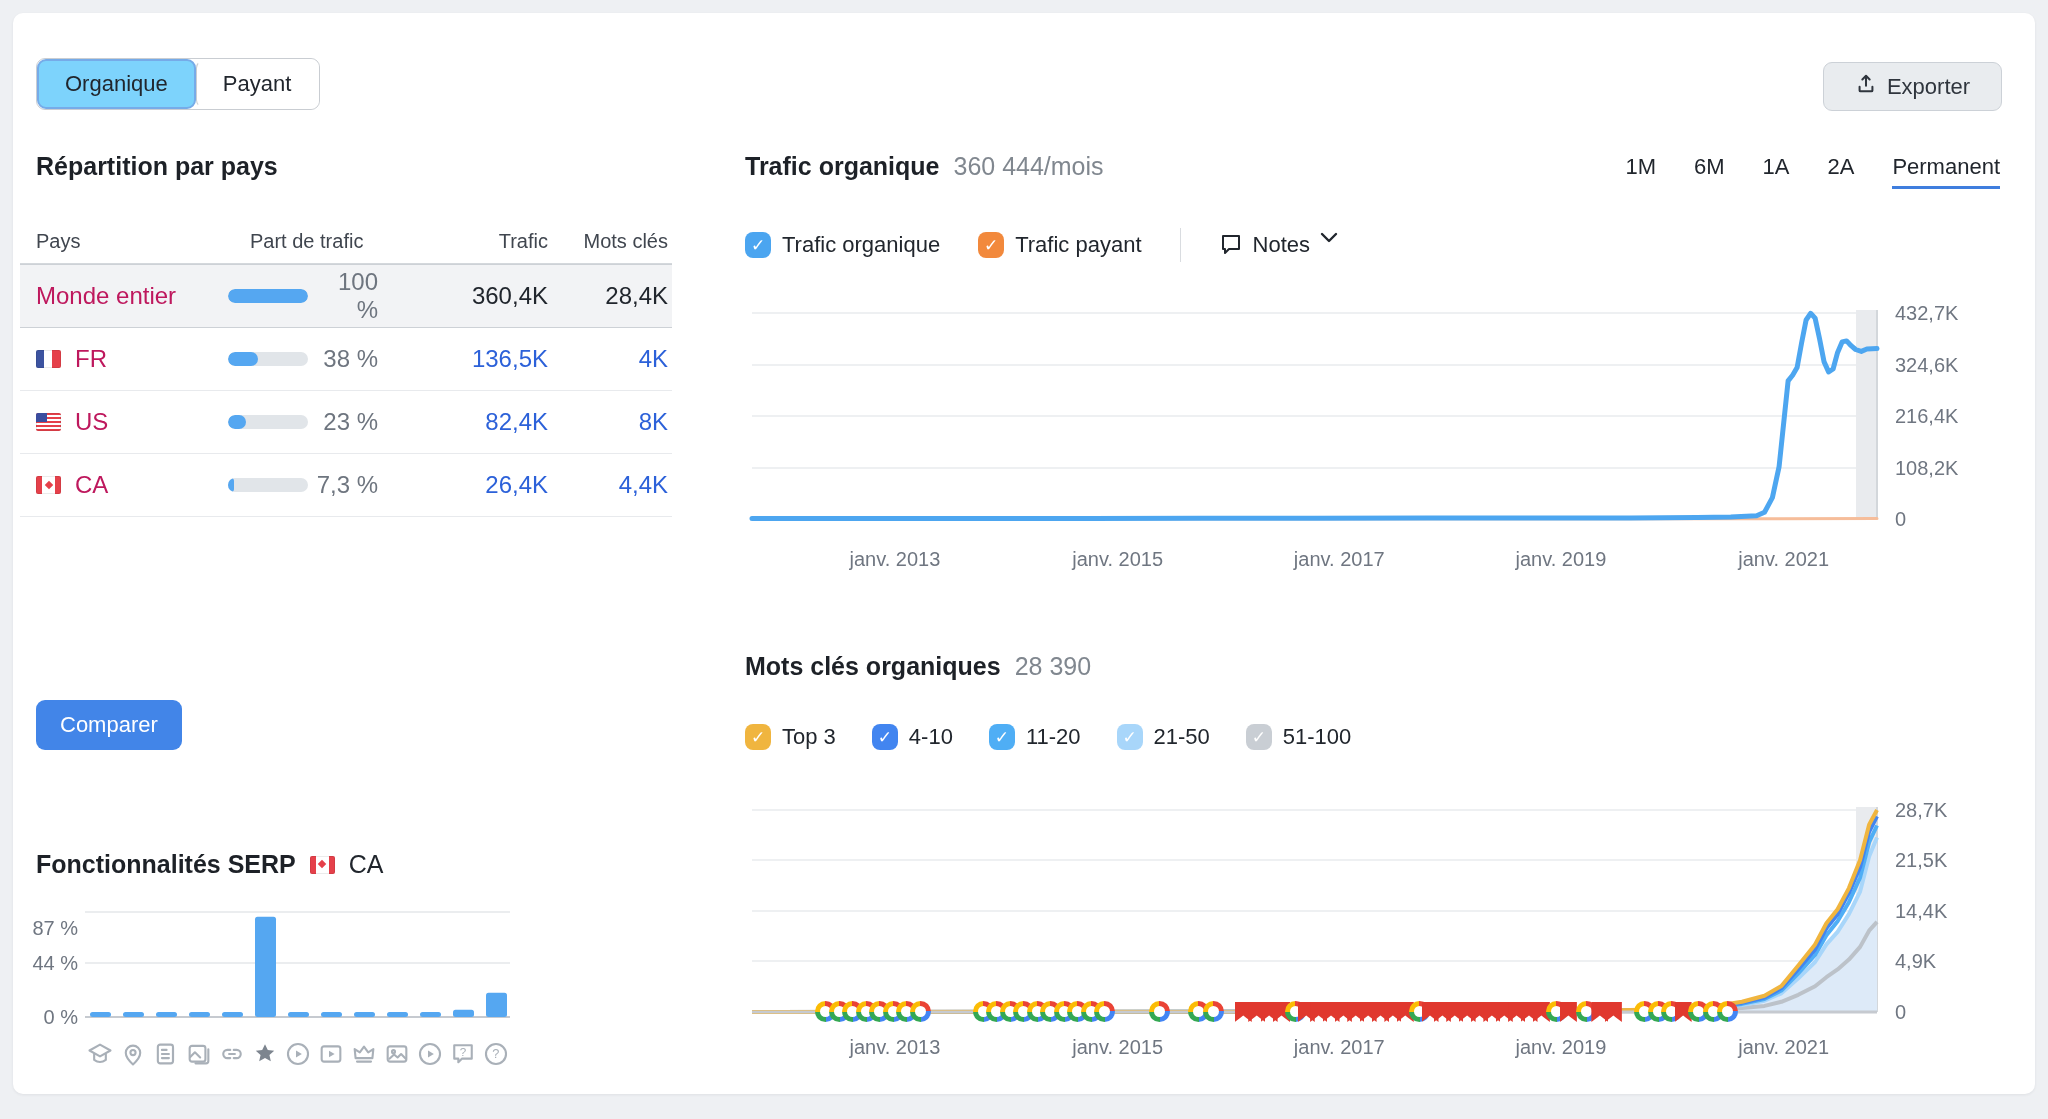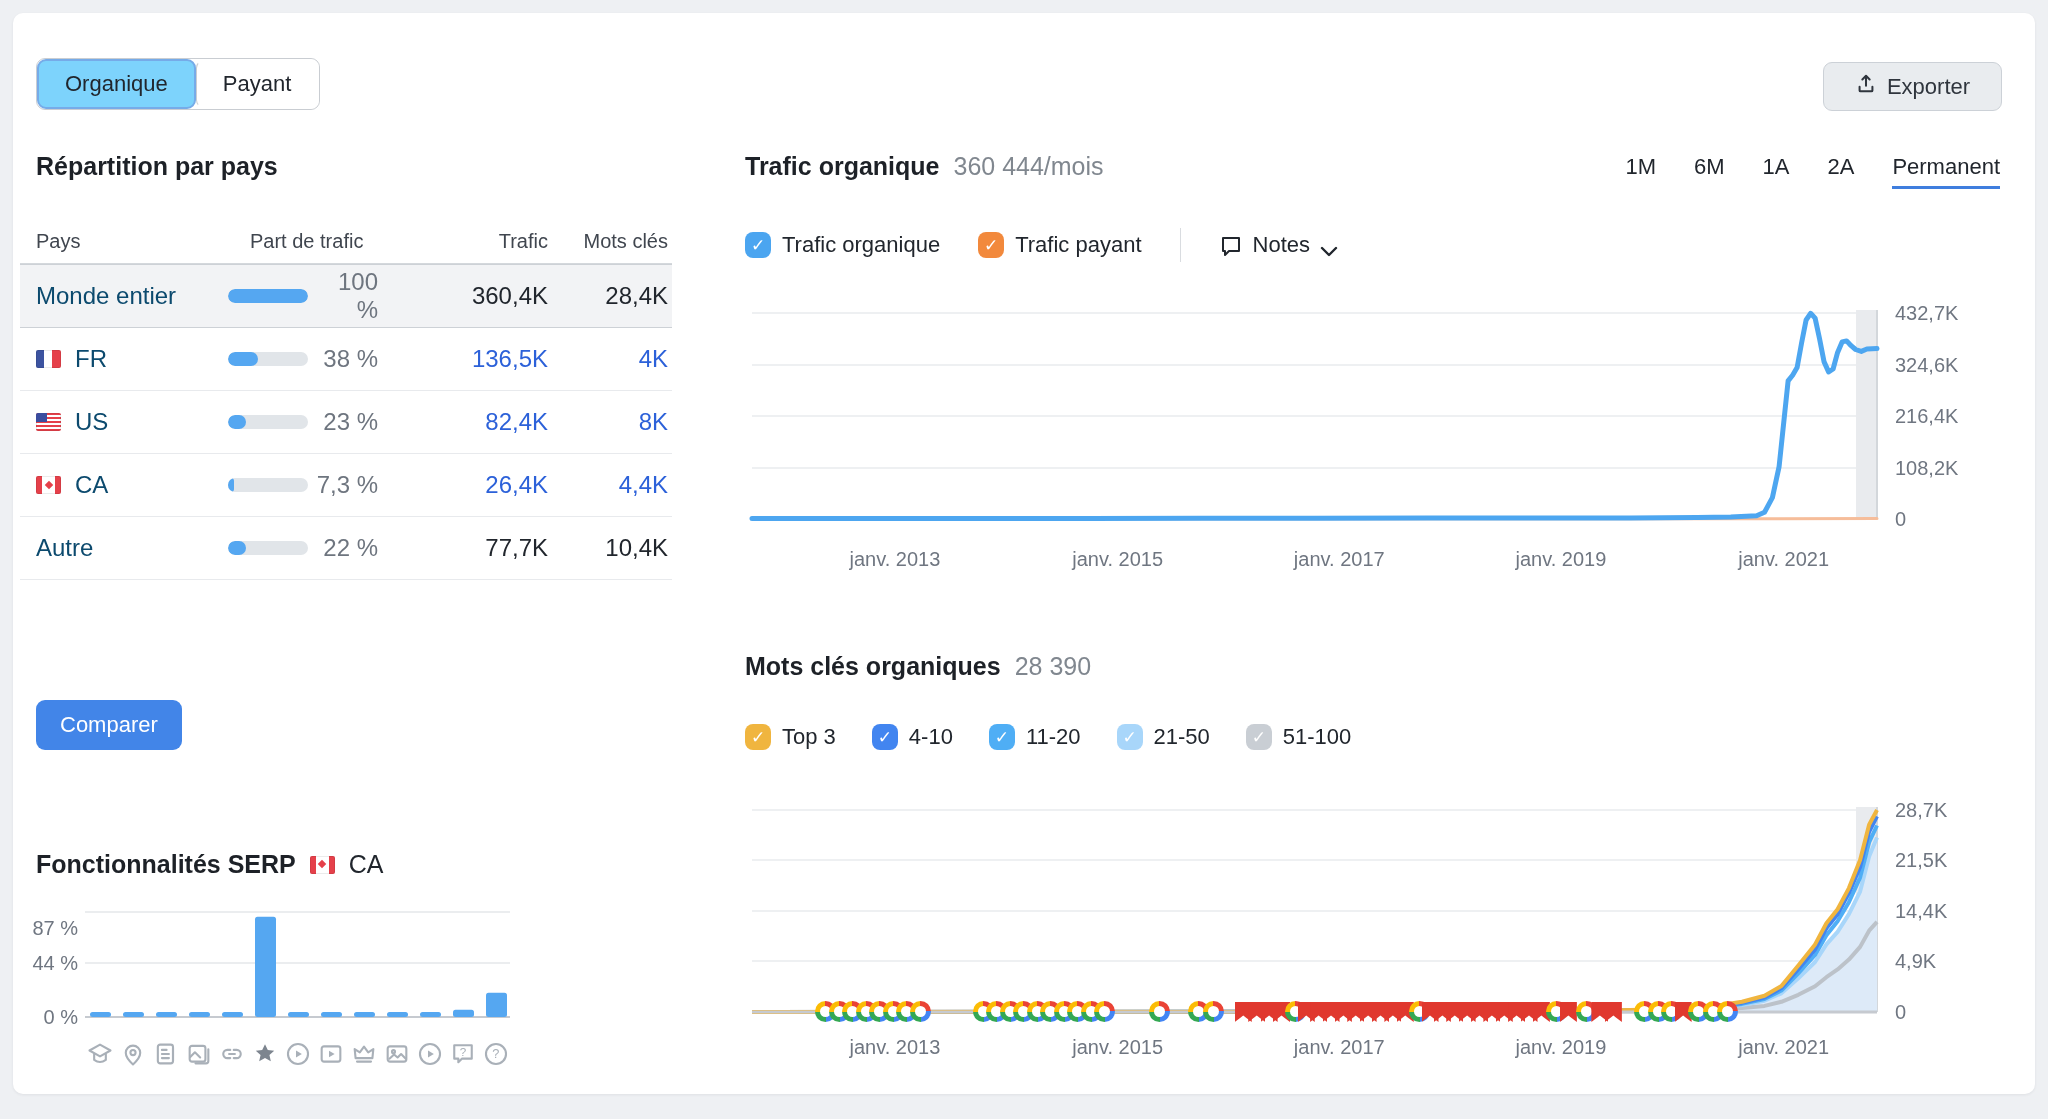--- a/index.html
+++ b/index.html
@@ -19,21 +19,21 @@
   .sec-title{font-size:25px;font-weight:bold;color:#1d2127;}
   .sec-value{font-size:25px;font-weight:normal;color:#80878f;}
 
   
   #countries-title{position:absolute;left:36px;top:152px;}
   .col-head{position:absolute;top:230px;font-size:20px;color:#40464f;}
   #tbl-rows{position:absolute;left:20px;top:264px;width:652px;}
   .trow{position:relative;height:62px;display:flex;align-items:center;border-bottom:1px solid #e8eaed;cursor:pointer;}
   .trow.selected{background:#f2f3f5;border-top:1px solid #cdd1d6;border-bottom:1px solid #cdd1d6;}
   .trow.strong-border{border-bottom:2px solid #c3c7cc;}
-  .c-name{position:absolute;left:16px;display:flex;align-items:center;gap:14px;font-size:24px;color:#0c4a6e;}
+  .c-name{position:absolute;left:16px;display:flex;align-items:center;gap:14px;font-size:24px;color:#be185d;}
   .c-share{position:absolute;left:208px;display:flex;align-items:center;gap:12px;}
   .c-pct{position:absolute;left:296px;width:62px;text-align:right;font-size:24px;color:#6e757f;}
   .c-traffic{position:absolute;right:124px;width:130px;text-align:right;font-size:24px;}
   .c-kw{position:absolute;right:4px;width:110px;text-align:right;font-size:24px;}
   .lnk{color:#2c61d9;}
   .pill{width:80px;height:14px;border-radius:7px;background:#e1e5e9;overflow:hidden;}
   .pill>i{display:block;height:14px;border-radius:7px;background:#55a7f1;}
   .flag{width:25px;height:18px;border-radius:2px;position:relative;overflow:hidden;box-shadow:0 0 0 1px rgba(0,0,0,.08) inset;flex:0 0 auto;}
   .flag.fr{background:linear-gradient(90deg,#3c53a0 0 33%,#fff 33% 66%,#e5404a 66%);}
   .flag.us{background:repeating-linear-gradient(0deg,#e5404a 0 2px,#fff 2px 4px);}
@@ -51,21 +51,21 @@
   .serp-ylab{width:68px;text-align:right;left:10px;}
   .serp-icon{position:absolute;width:28px;height:28px;}
 
   
   #organic-title-row{position:absolute;left:745px;top:152px;display:flex;align-items:baseline;gap:14px;}
   #kw-title-row{position:absolute;left:745px;top:652px;display:flex;align-items:baseline;gap:14px;}
   .legend-row{position:absolute;display:flex;align-items:center;}
   .leg-item{display:flex;align-items:center;gap:11px;font-size:22px;color:#21262d;cursor:pointer;}
   .chk{width:26px;height:26px;border-radius:8px;display:flex;align-items:center;justify-content:center;color:#fff;font-size:17px;font-weight:bold;}
   .v-div{width:1px;height:34px;background:#d9dce0;}
-  #notes-btn{display:flex;align-items:flex-end;gap:10px;font-size:22px;color:#21262d;cursor:pointer;}
+  #notes-btn{display:flex;align-items:flex-start;gap:10px;font-size:22px;color:#21262d;cursor:pointer;}
 
   .periods{position:absolute;top:154px;right:48px;display:flex;gap:38px;font-size:22px;color:#21262d;}
   .period{cursor:pointer;padding-bottom:6px;}
   .period.active{border-bottom:3px solid #3f7ede;}
 
   .xtick{position:absolute;width:160px;text-align:center;font-size:20px;color:#6f7681;}
   .ylab-right{position:absolute;left:1895px;font-size:20px;color:#6f7681;}
 
   .gmark{position:absolute;width:21px;height:21px;border-radius:50%;
     background:conic-gradient(#ea4335 0 25%,#4285f4 25% 50%,#34a853 50% 75%,#fbbc05 75% 100%);}
@@ -150,33 +150,20 @@
           <span>CA</span>
         </div>
         <div class="c-share">
           <span class="pill">
             <i style="width: 6px;"></i>
           </span>
         </div>
         <div class="c-pct">7,3 %</div>
         <div class="c-traffic lnk">26,4K</div>
         <div class="c-kw lnk">4,4K</div>
-      </div>
-      <div class="trow">
-        <div class="c-name">
-          <span>Autre</span>
-        </div>
-        <div class="c-share">
-          <span class="pill">
-            <i style="width: 17.6px;"></i>
-          </span>
-        </div>
-        <div class="c-pct">22 %</div>
-        <div class="c-traffic">77,7K</div>
-        <div class="c-kw">10,4K</div>
       </div>
     </div>
 
   <button id="compare-btn">Comparer</button>
 
   <div id="serp-title-row">
     <span class="sec-title">Fonctionnalités SERP</span>
     <span class="flag ca"></span>
     <span style="font-size:25px;">CA</span>
   </div>

